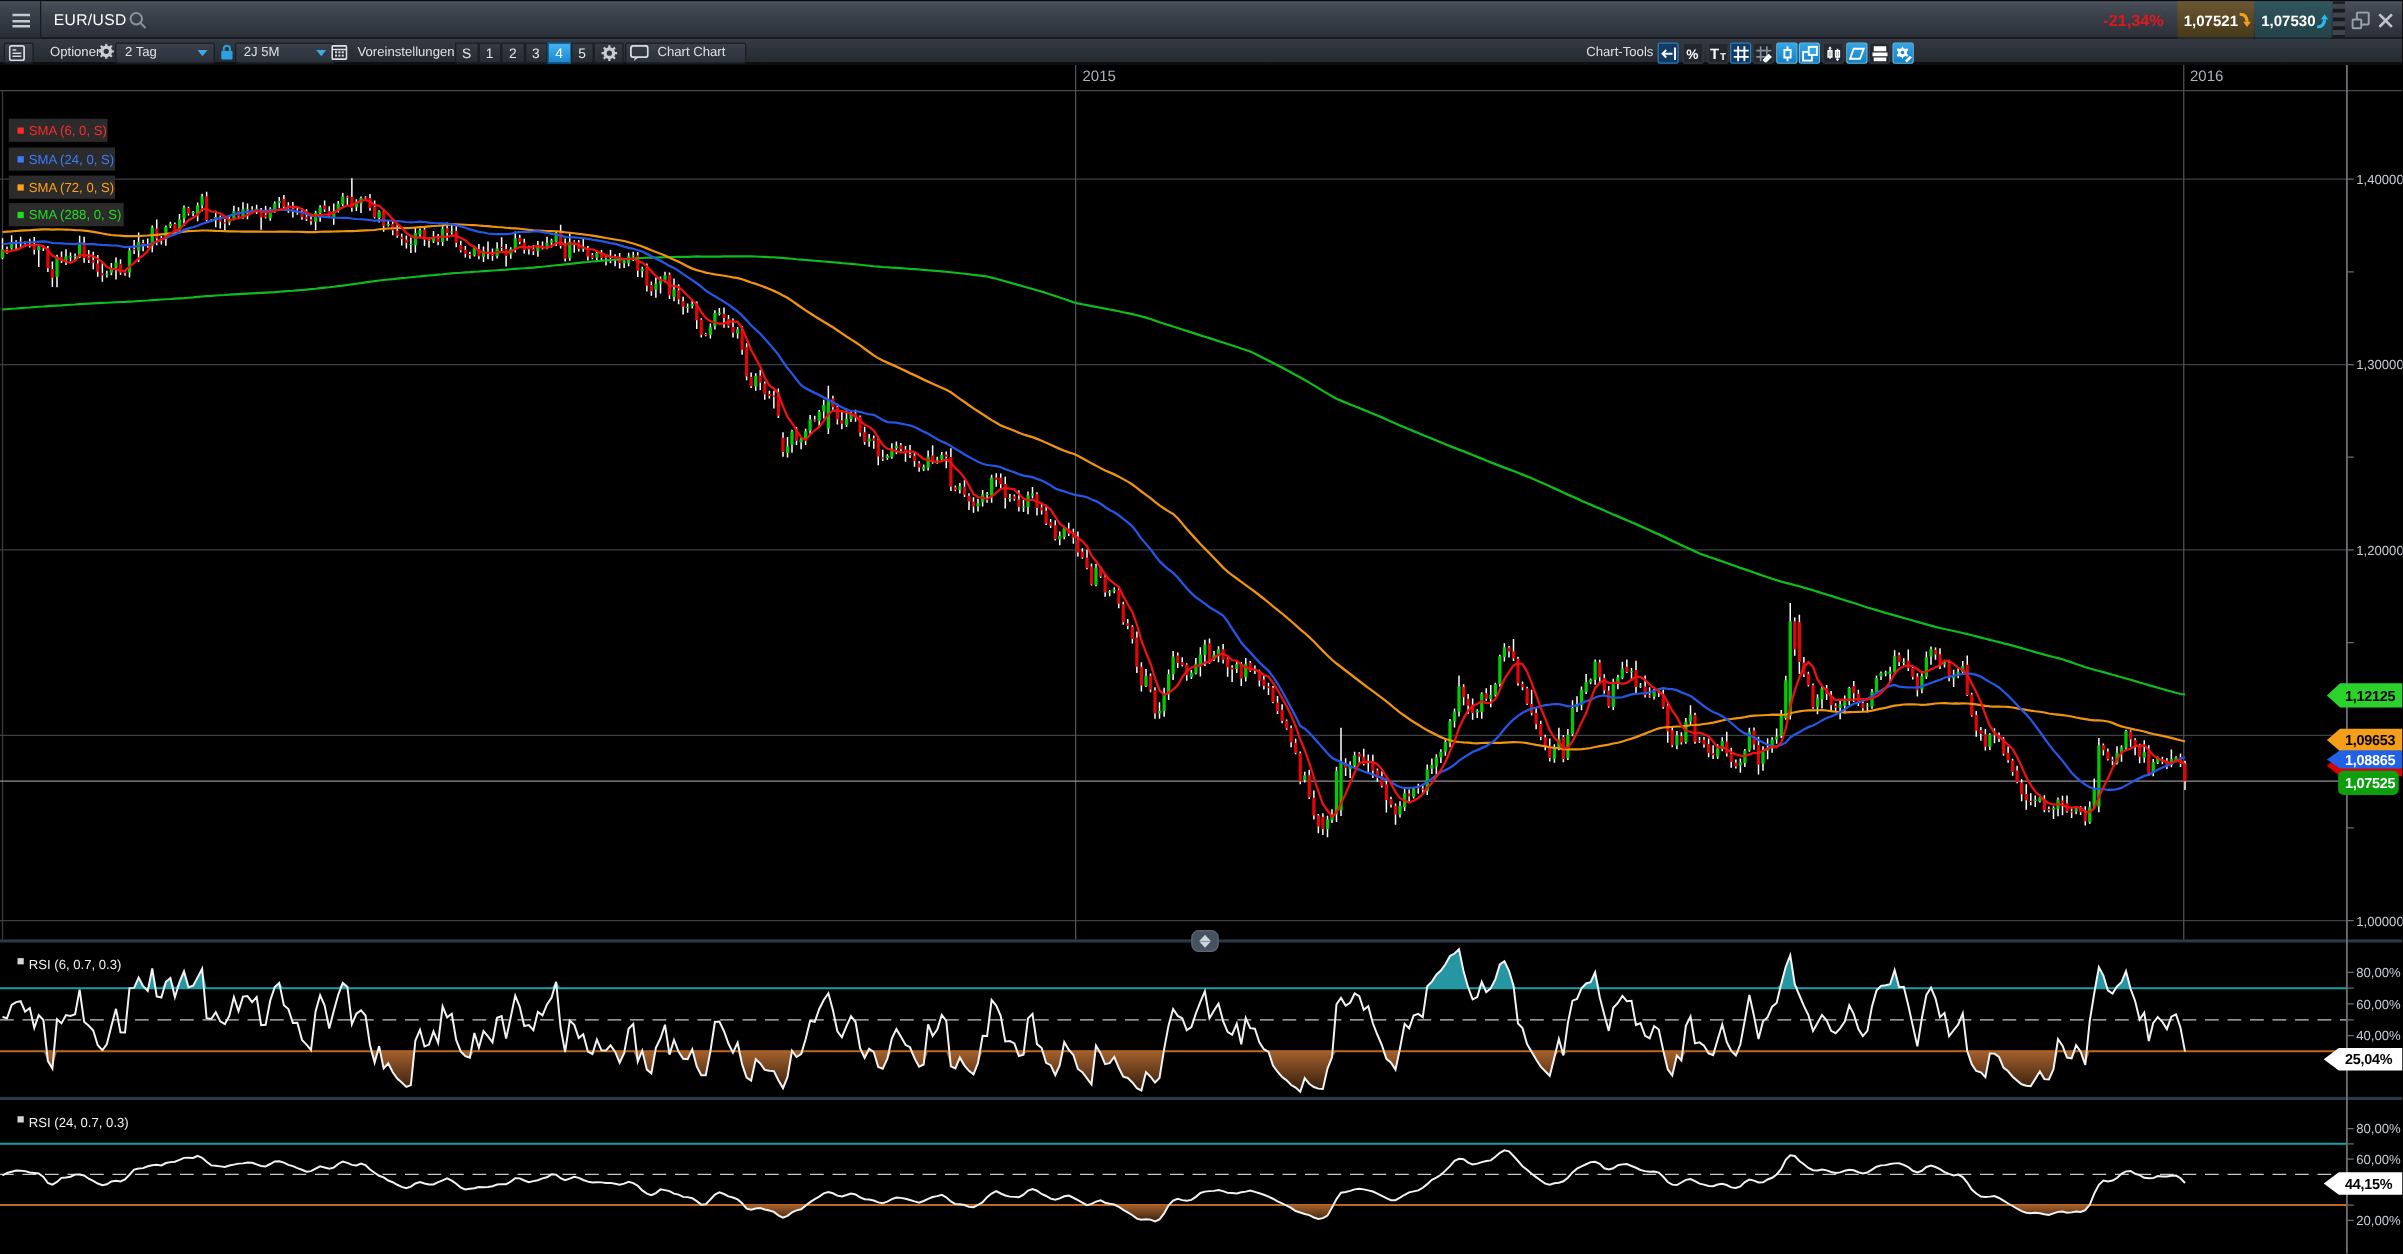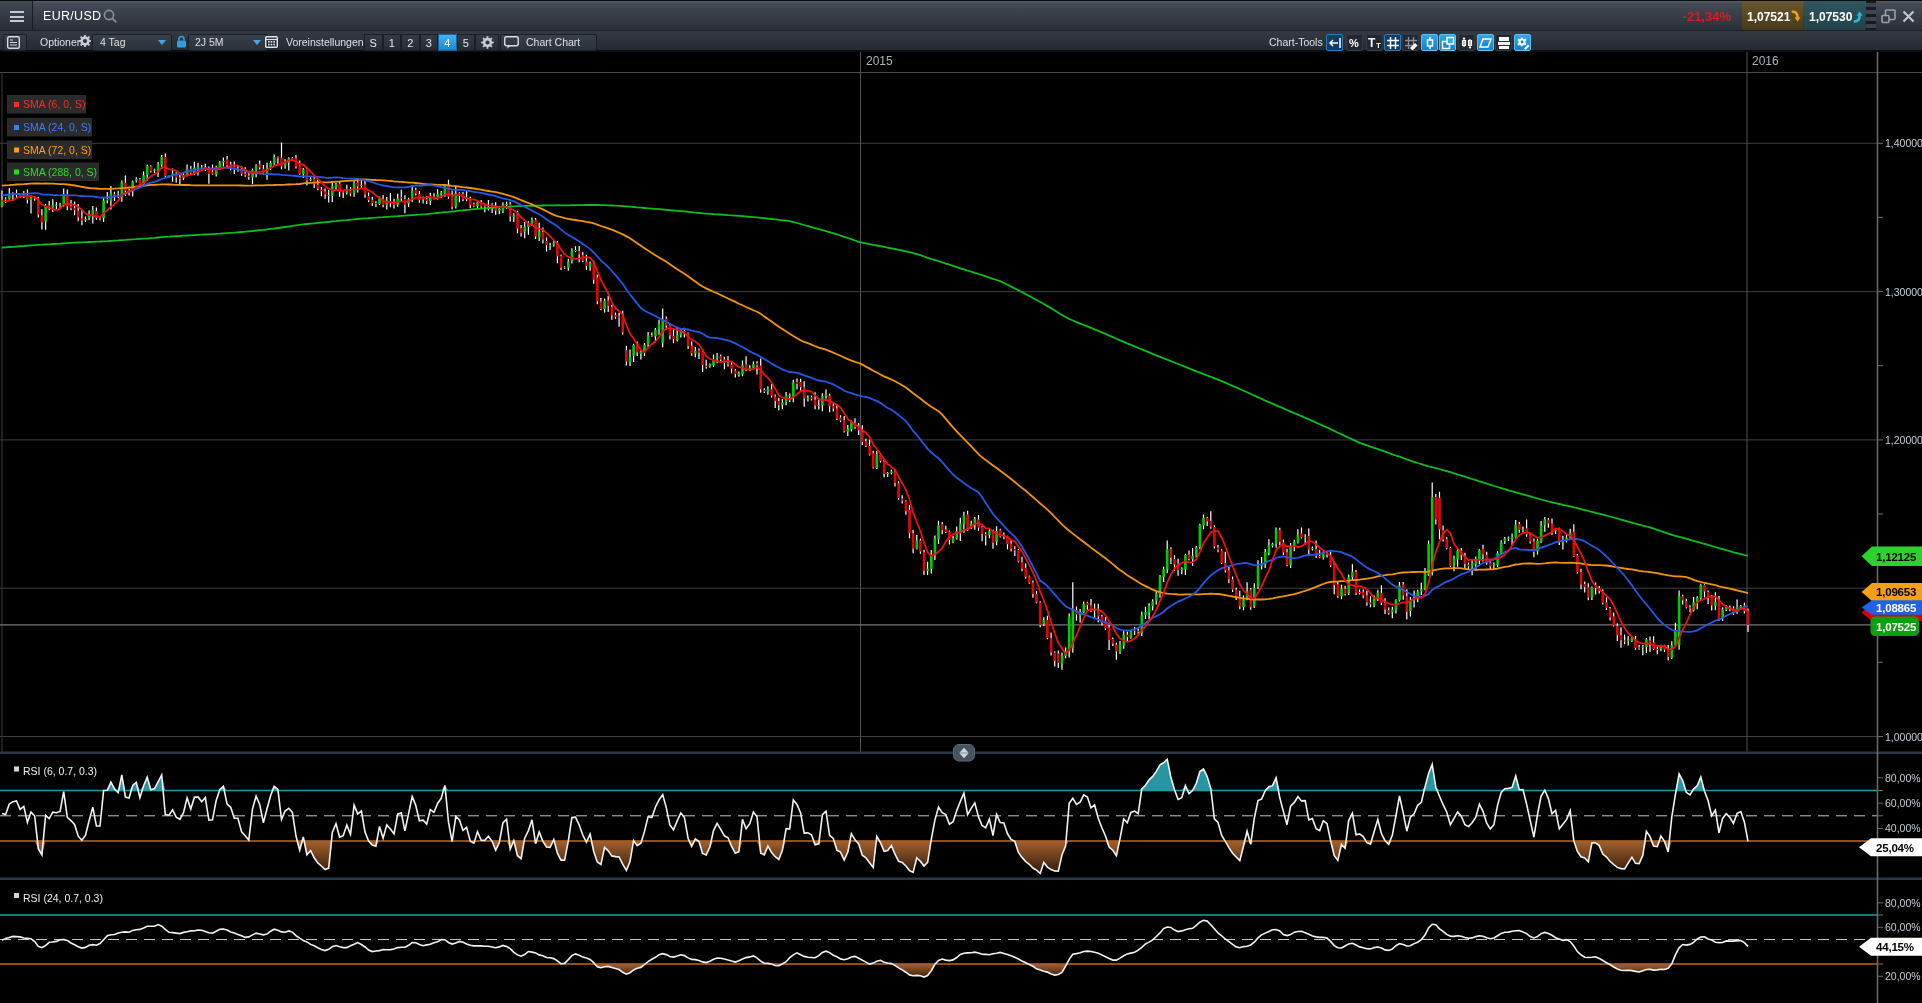--- a/index.html
+++ b/index.html
@@ -212,21 +212,21 @@
         <line x1="8.55" y1="8.55" x2="10.45" y2="10.45" stroke-width="1.8"></line>
         <line x1="6.00" y1="9.60" x2="6.00" y2="12.30" stroke-width="1.8"></line>
         <line x1="3.45" y1="8.55" x2="1.55" y2="10.45" stroke-width="1.8"></line>
         <line x1="2.40" y1="6.00" x2="-0.30" y2="6.00" stroke-width="1.8"></line>
         <line x1="3.45" y1="3.45" x2="1.55" y2="1.55" stroke-width="1.8"></line>
         <line x1="6.00" y1="2.40" x2="6.00" y2="-0.30" stroke-width="1.8"></line>
         <line x1="8.55" y1="3.45" x2="10.45" y2="1.55" stroke-width="1.8"></line>
       </g>
     </svg>
     <div class="btn" style="left:92px;width:80px"></div>
-    <div class="tbt" style="left:100px">4 Tag</div>
+    <div class="tbt" style="left:100px">2 Tag</div>
     <div style="position:absolute;left:158px;top:9px;border-left:4px solid transparent;border-right:4px solid transparent;border-top:5px solid #3fa9e8"></div>
     <svg width="11" height="13" style="position:absolute;left:176px;top:4px" viewBox="0 0 11 13">
       <rect x="1" y="5.5" width="9" height="7" rx="1" fill="#2b9fe0"></rect>
       <path d="M3 5.5V4a2.5 2.5 0 0 1 5 0v1.5" stroke="#2b9fe0" stroke-width="1.6" fill="none"></path>
     </svg>
     <div class="btn" style="left:188px;width:80px"></div>
     <div class="tbt" style="left:195px">2J 5M</div>
     <div style="position:absolute;left:253px;top:9px;border-left:4px solid transparent;border-right:4px solid transparent;border-top:5px solid #3fa9e8"></div>
     <svg width="13" height="13" style="position:absolute;left:265px;top:4px" viewBox="0 0 13 13">
       <rect x=".7" y="1.7" width="11.6" height="10.6" rx="1" fill="none" stroke="#dfe2e6" stroke-width="1.4"></rect>

